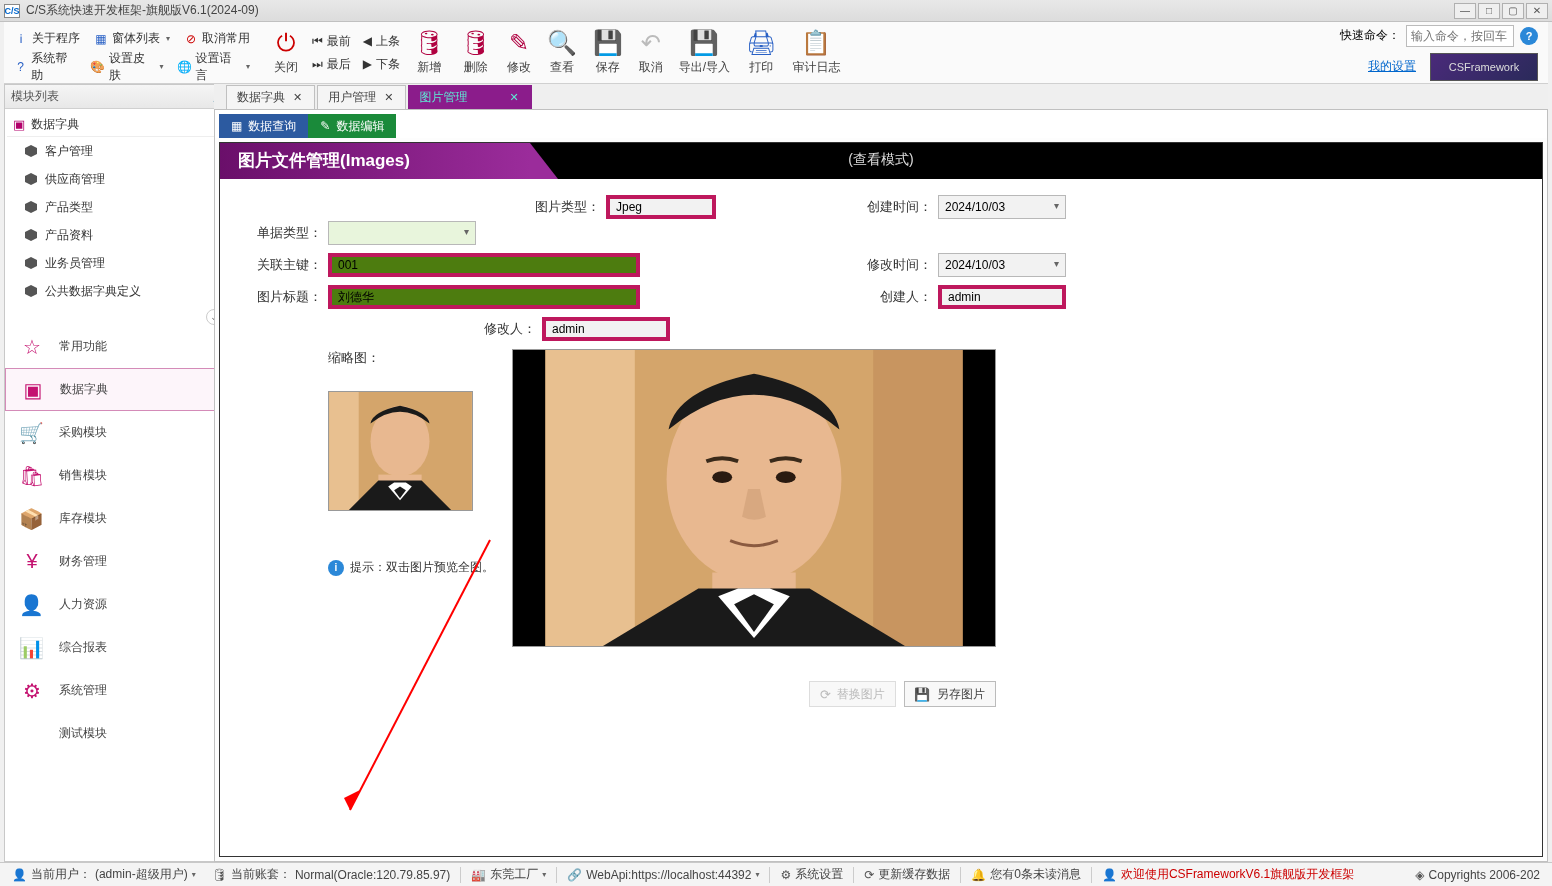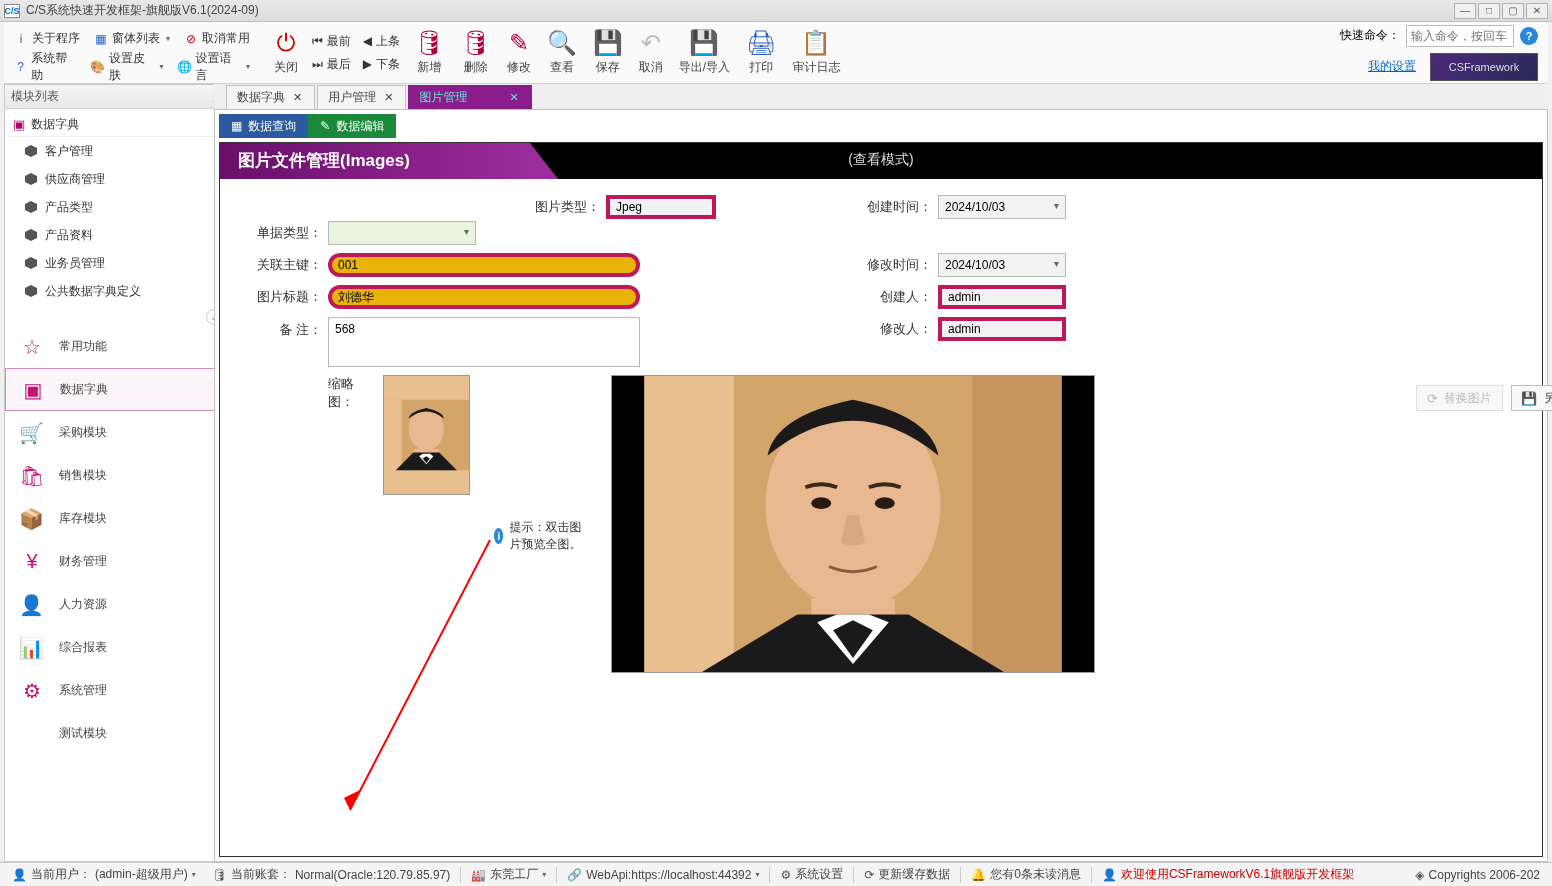--- a/index.html
+++ b/index.html
@@ -79,31 +79,31 @@
 .ph-trap::after { content: ""; position: absolute; right: -28px; top: 0; border-top: 36px solid transparent; border-left: 28px solid #9b2c9b; }
 .ph-title { position: absolute; left: 18px; top: 6px; color: #fff; font-size: 17px; font-weight: bold; }
 .ph-mode { position: absolute; left: 50%; top: 8px; transform: translateX(-50%); color: #ddd; font-size: 14px; }
 
 .form-area { padding: 16px 24px; }
 .form-row { display: flex; align-items: flex-start; margin-bottom: 8px; gap: 0; }
 .fld { display: flex; align-items: center; }
 .fld label { width: 84px; text-align: right; padding-right: 6px; color: #333; font-size: 13px; }
 .fld .inp { height: 24px; border: 4px solid #be185d; padding: 0 6px; font-size: 12px; background: #fff; }
 .fld .inp.ro { background: #f2f2f2; }
-.fld .inp.req { background: #eab308; border-radius: 12px; }
+.fld .inp.req { background: #4d7c0f; }
 .fld .sel { height: 24px; border: 1px solid #b8b8b8; background: #e8f5dc; position: relative; padding: 0 20px 0 6px; display: flex; align-items: center; }
 .fld .sel::after { content: "▾"; position: absolute; right: 6px; top: 4px; color: #666; font-size: 10px; }
 .fld .sel.ro { background: #f2f2f2; }
 .col1 { width: 290px; margin-top: 26px; }
 .col2 { width: 200px; }
 .col3 { width: 240px; }
 .ta { height: 50px; width: 312px; border: 1px solid #b8b8b8; padding: 4px 6px; font-size: 12px; resize: none; }
 
 .img-area { display: flex; gap: 18px; margin-top: 8px; }
-.img-col { display: flex; flex-direction: row; gap: 24px; }
+.img-col { display: flex; flex-direction: column; gap: 24px; }
 .img-lbl { font-size: 13px; color: #333; }
 .thumb-box { width: 145px; height: 120px; border: 1px solid #999; background: #e8c090; position: relative; overflow: hidden; }
 .big-box { width: 484px; height: 298px; border: 1px solid #999; background: #000; position: relative; overflow: hidden; }
 .hint-row { display: flex; align-items: center; gap: 6px; margin-top: 24px; font-size: 13px; color: #333; }
 .hint-row .info { width: 16px; height: 16px; border-radius: 50%; background: #2b88d8; color: #fff; display: flex; align-items: center; justify-content: center; font-size: 10px; font-weight: bold; }
 
 .img-btns { display: flex; gap: 8px; justify-content: flex-end; margin-top: 10px; width: 484px; }
 .ibtn { height: 26px; padding: 0 10px; border: 1px solid #bbb; background: #f8f8f8; display: flex; align-items: center; gap: 6px; cursor: pointer; font-size: 12px; color: #444; }
 .ibtn.dis { color: #bbb; border-color: #ddd; }
 .ibtn .bic { font-size: 13px; }
@@ -402,24 +402,20 @@
               <label>图片标题：</label>
               <input class="inp req" style="width: 312px;" value="刘德华">
             </div>
           <div style="width:214px"></div>
           <div class="fld col3">
               <label>创建人：</label>
               <input class="inp ro" style="width: 128px;" readonly="" value="admin">
             </div>
         </div>
         <div class="form-row">
-          <div class="fld" style="align-items:flex-start">
-              <label style="padding-top:4px">备 注：</label>
-              <textarea class="ta" style="">568</textarea>
-            </div>
           <div style="width:214px"></div>
           <div class="fld col3">
               <label>修改人：</label>
               <input class="inp ro" style="width: 128px;" readonly="" value="admin">
             </div>
         </div>
 
         <div class="img-area">
           <div class="img-col" style="margin-left:84px">
             <div class="img-lbl">缩略图：</div>

